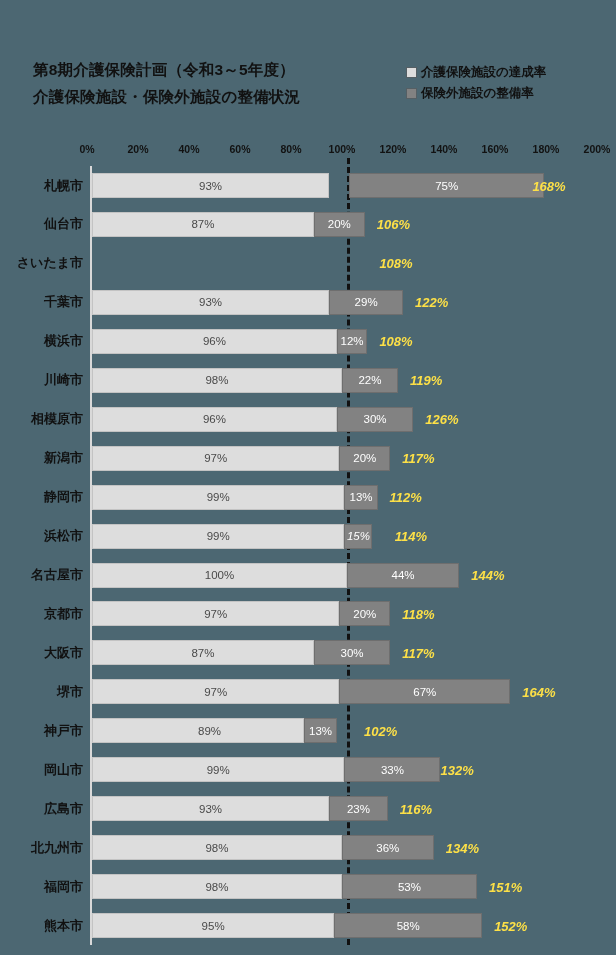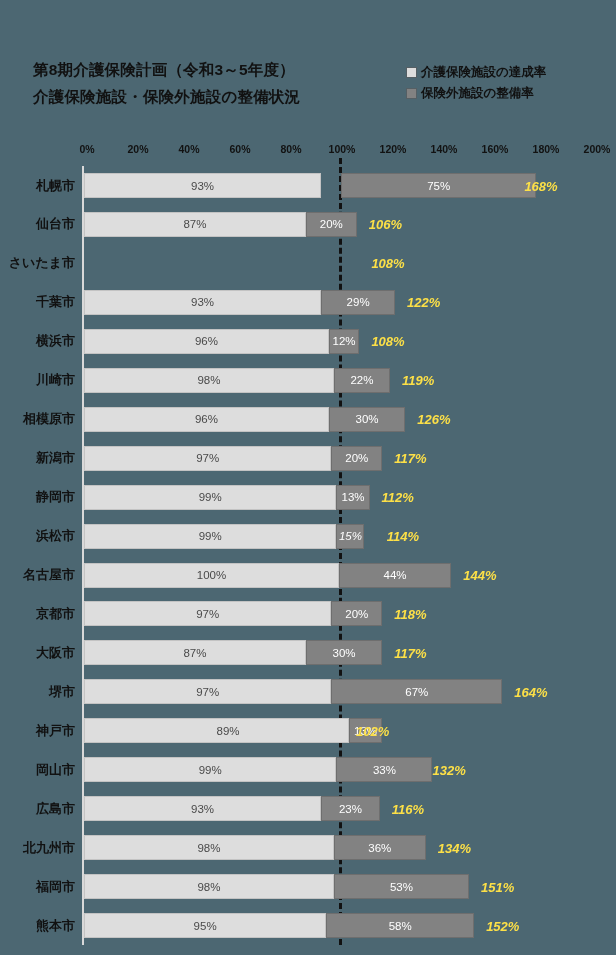--- a/index.html
+++ b/index.html
@@ -53,21 +53,21 @@
     position:absolute;
     top:0;
     transform:translateX(-50%);
     color:#121212;
     font-size:10.5px;
     font-weight:bold;
     white-space:nowrap;
   }
   #plot{
     position:absolute;
-    left:84px;top:166px;
+    left:92px;top:166px;
     width:510px;height:779px;
   }
   #axis-line{
     position:absolute;left:-2px;top:0;width:2px;height:779px;
     background:#d9d9d9;
   }
   #ref-line{
     position:absolute;
     left:255px;top:-8px;
     width:0;height:787px;
@@ -327,21 +327,21 @@
         </div>
         <div class="seg seg-b" style="width: 170.85px;">
           <span class="seg-text">67%</span>
         </div>
       </div>
       <span class="total-label" style="left: 430.2px;">164%</span>
     </div>
     <div class="row" style="top: 545.3px;">
       <span class="cat-label">神戸市</span>
       <div class="bar-wrap">
-        <div class="seg seg-a" style="width: 265px; padding-left: 23px;">
+        <div class="seg seg-a" style="width: 212px; padding-left: 23px;">
           <span class="seg-text">89%</span>
         </div>
         <div class="seg seg-b" style="width: 33.15px;">
           <span class="seg-text">13%</span>
         </div>
       </div>
       <span class="total-label" style="left: 272.1px;">102%</span>
     </div>
     <div class="row" style="top: 584.25px;">
       <span class="cat-label">岡山市</span>

